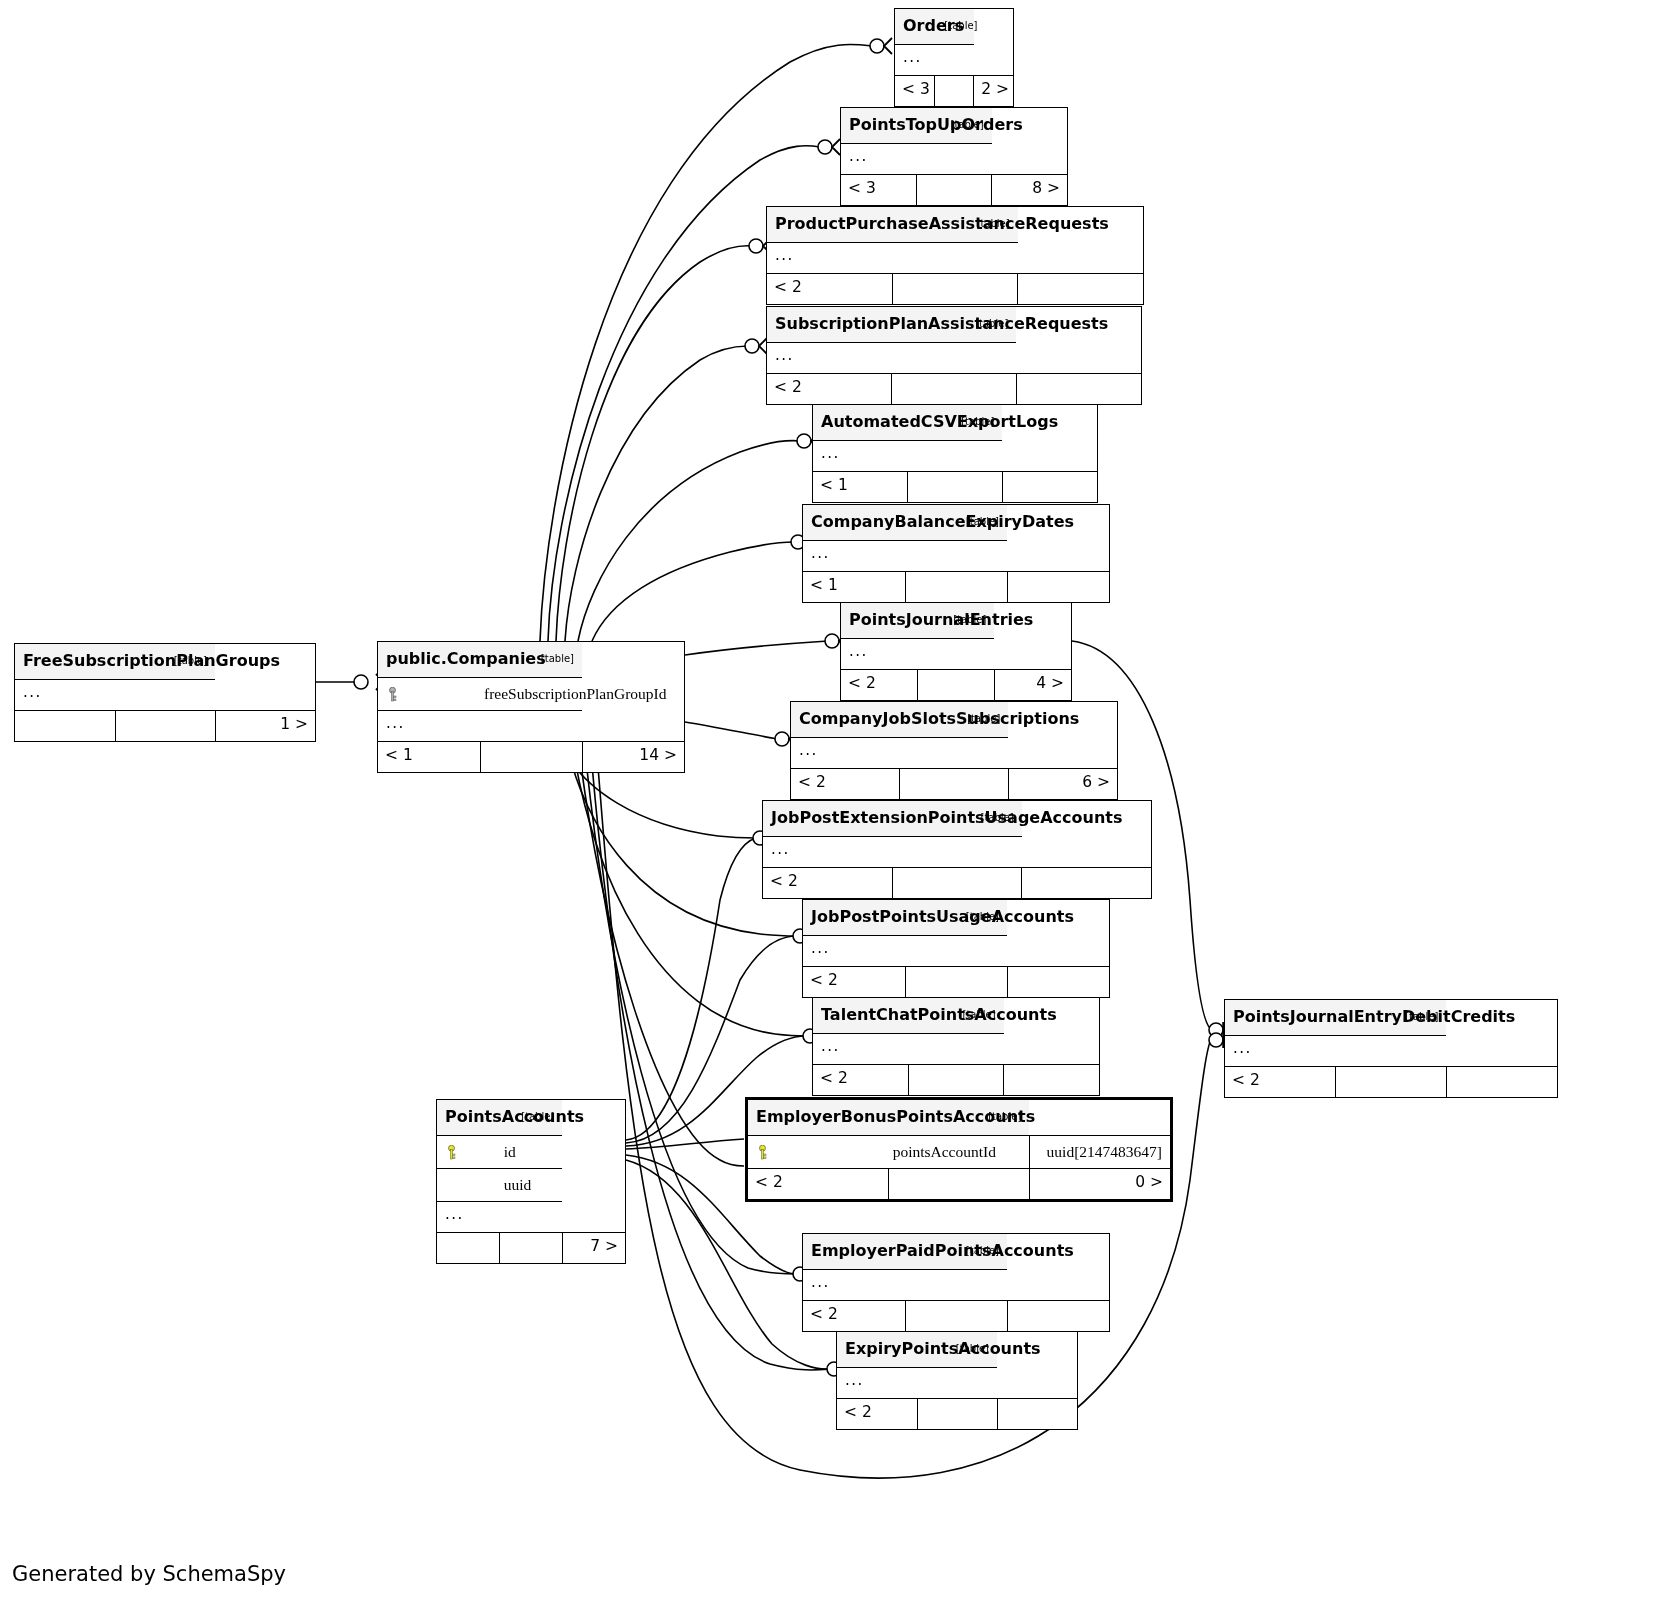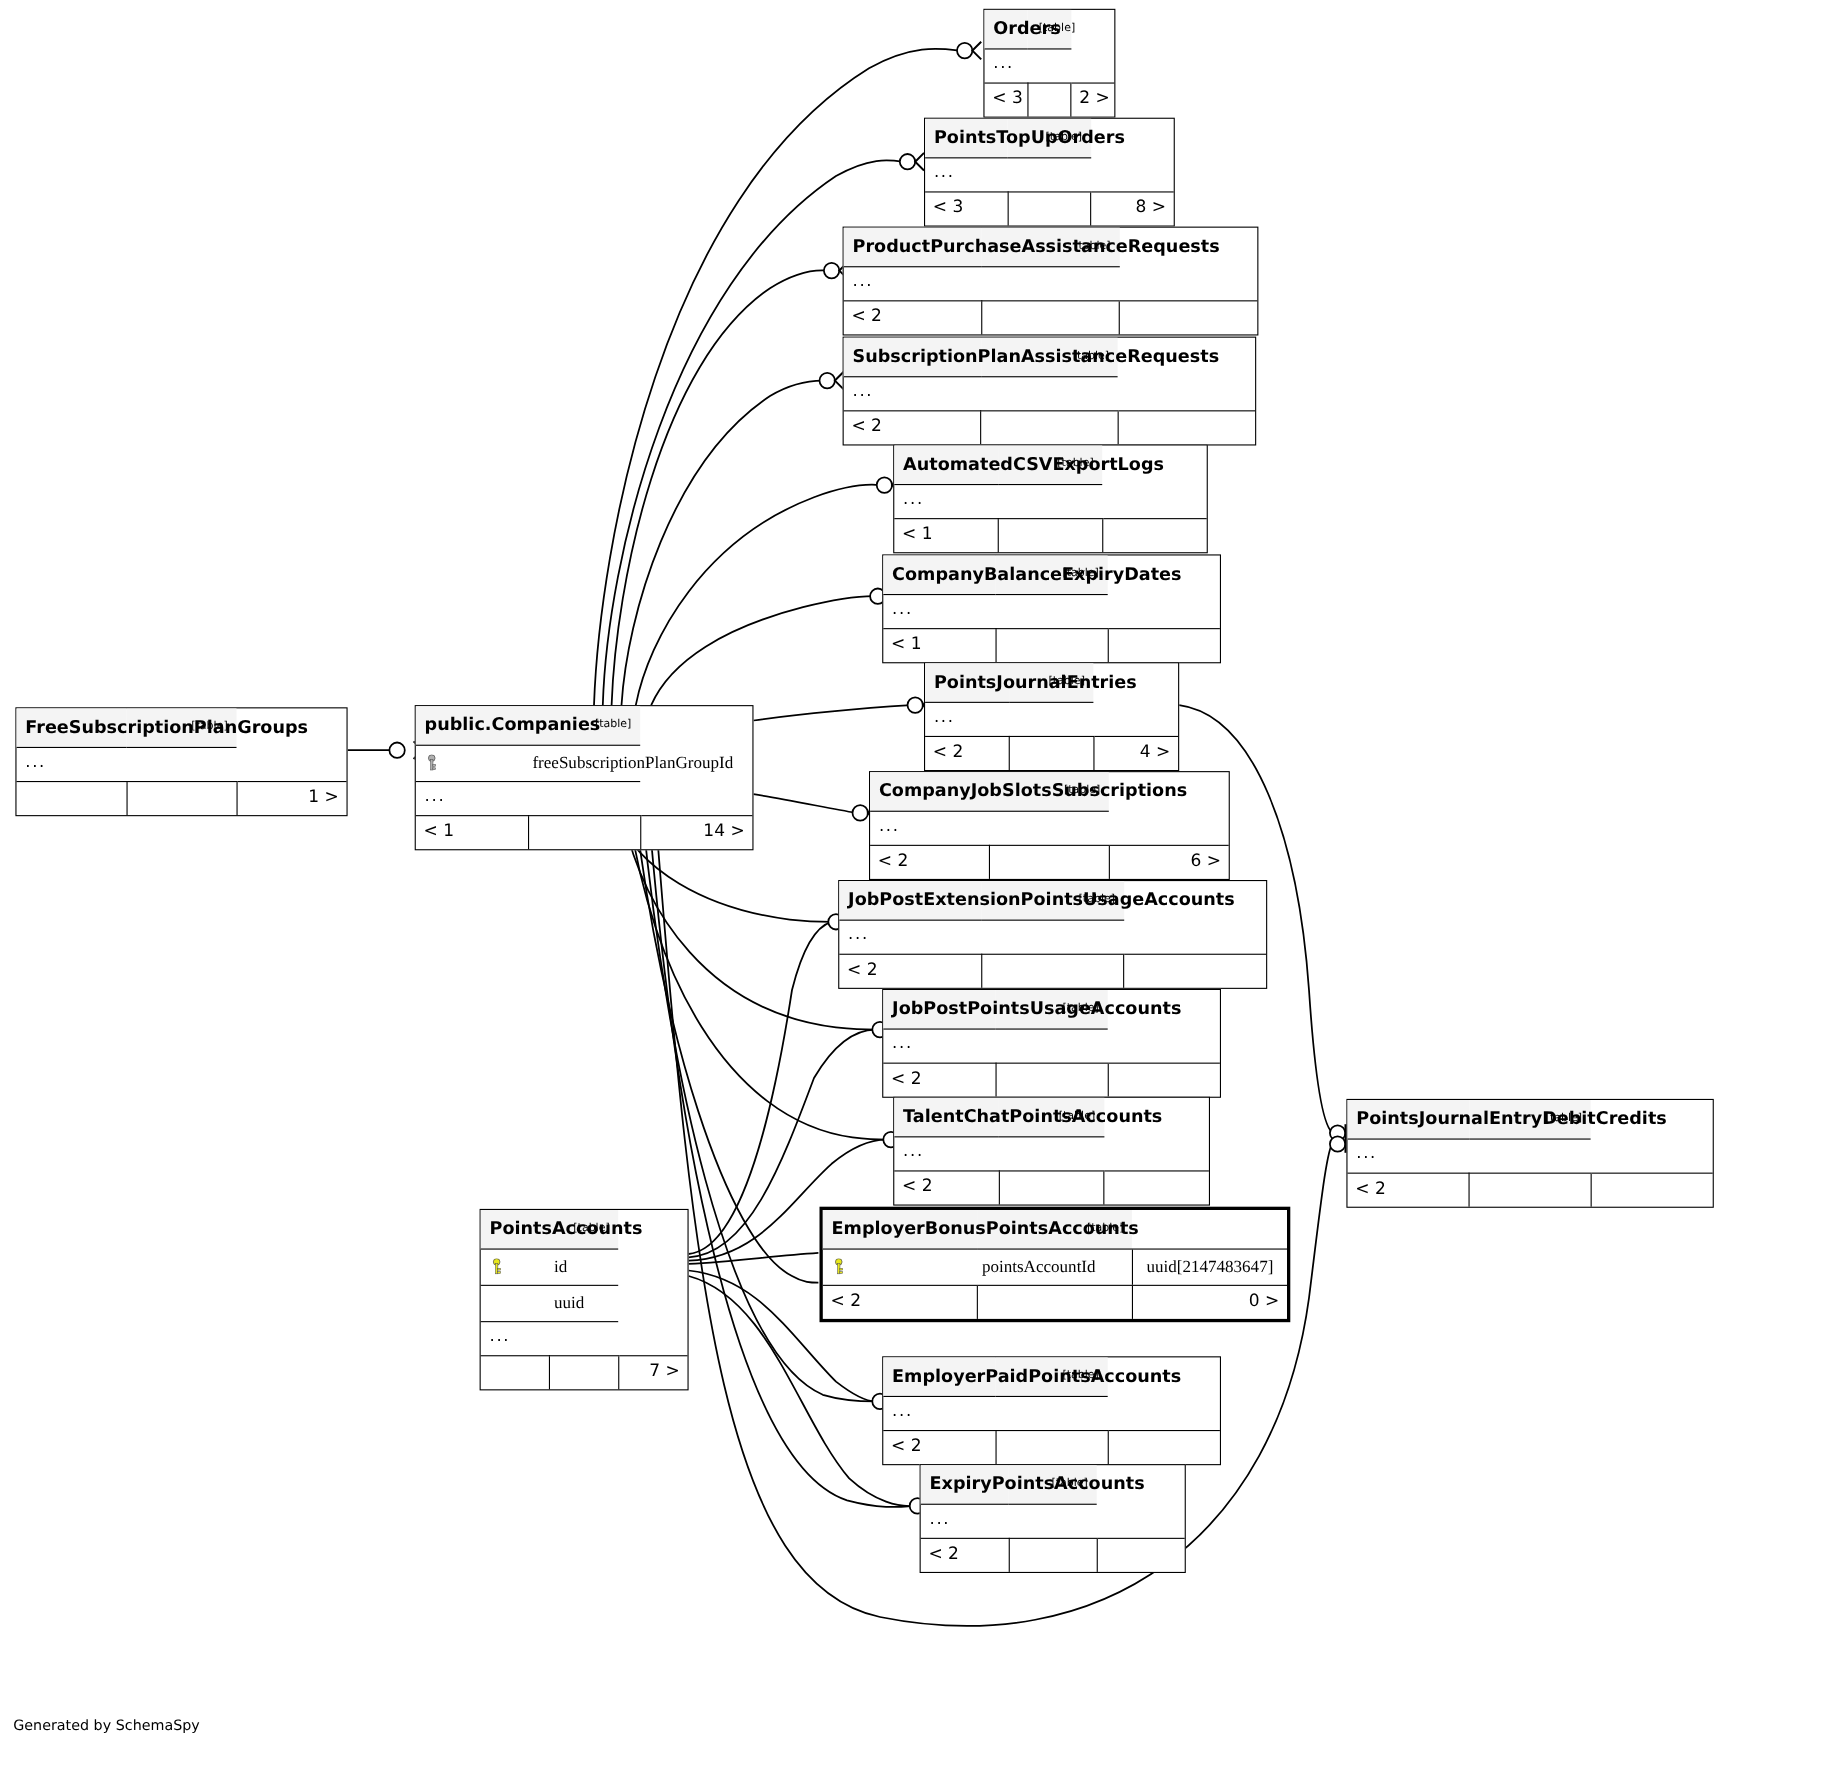--- a/index.html
+++ b/index.html
@@ -83,21 +83,21 @@
     padding-left: 9px;
     padding-right: 0;
     border-right: none;
   }
   .col .cname {
     border-left: none;
     padding-left: 4px;
     white-space: nowrap;
   }
   .col .ctype {
-    text-align: center;
+    text-align: right;
     border-left: 1px solid #000;
     padding-left: 8px;
     white-space: nowrap;
     margin-top: 16px;
   }
   .ellip td {
     border-left: none;
     border-right: none;
     padding: 1px 8px 7px 8px;
     height: 22px;
@@ -119,21 +119,21 @@
   .key {
     display: inline-block;
     width: 11px;
     height: 15px;
     vertical-align: -3px;
   }
   .credit {
     position: absolute;
     left: 12px;
     top: 1562px;
-    font-size: 13px;
+    font-size: 21px;
     color: #000;
     white-space: nowrap;
   }
 </style>
 </head>
 <body>
 
 <div id="canvas">
 
   <svg id="edges" viewBox="0 0 1672 1610" xmlns="http://www.w3.org/2000/svg">

